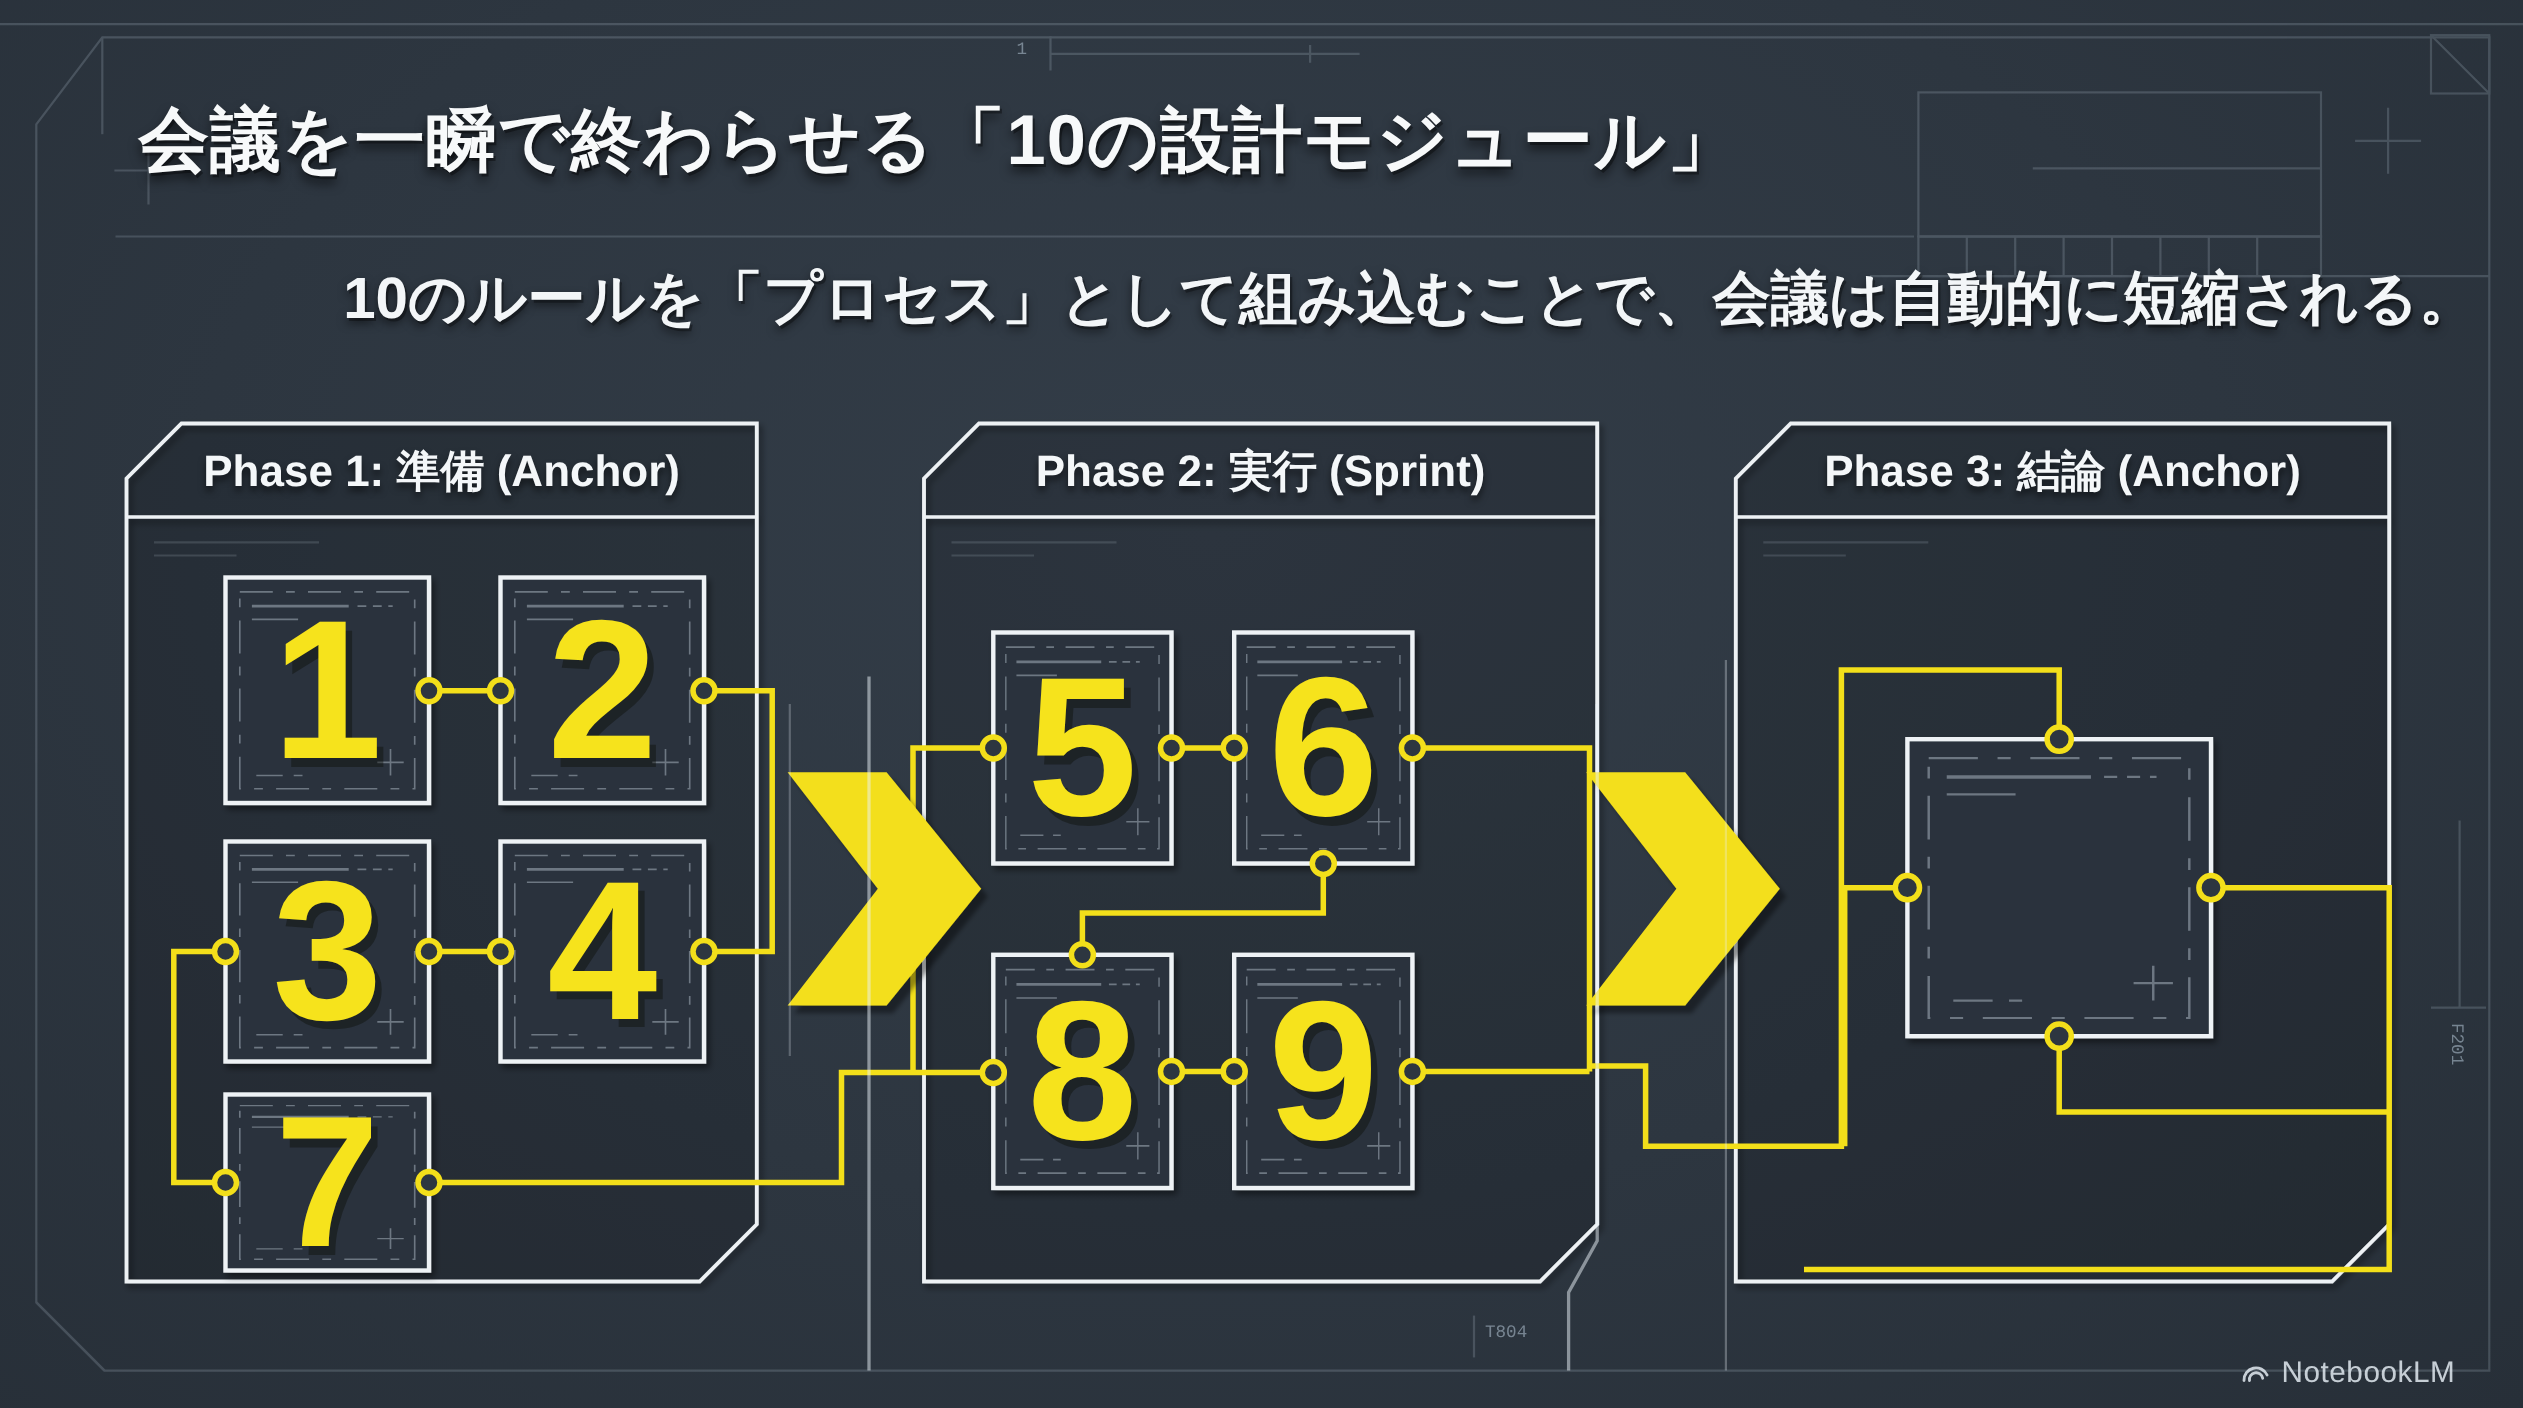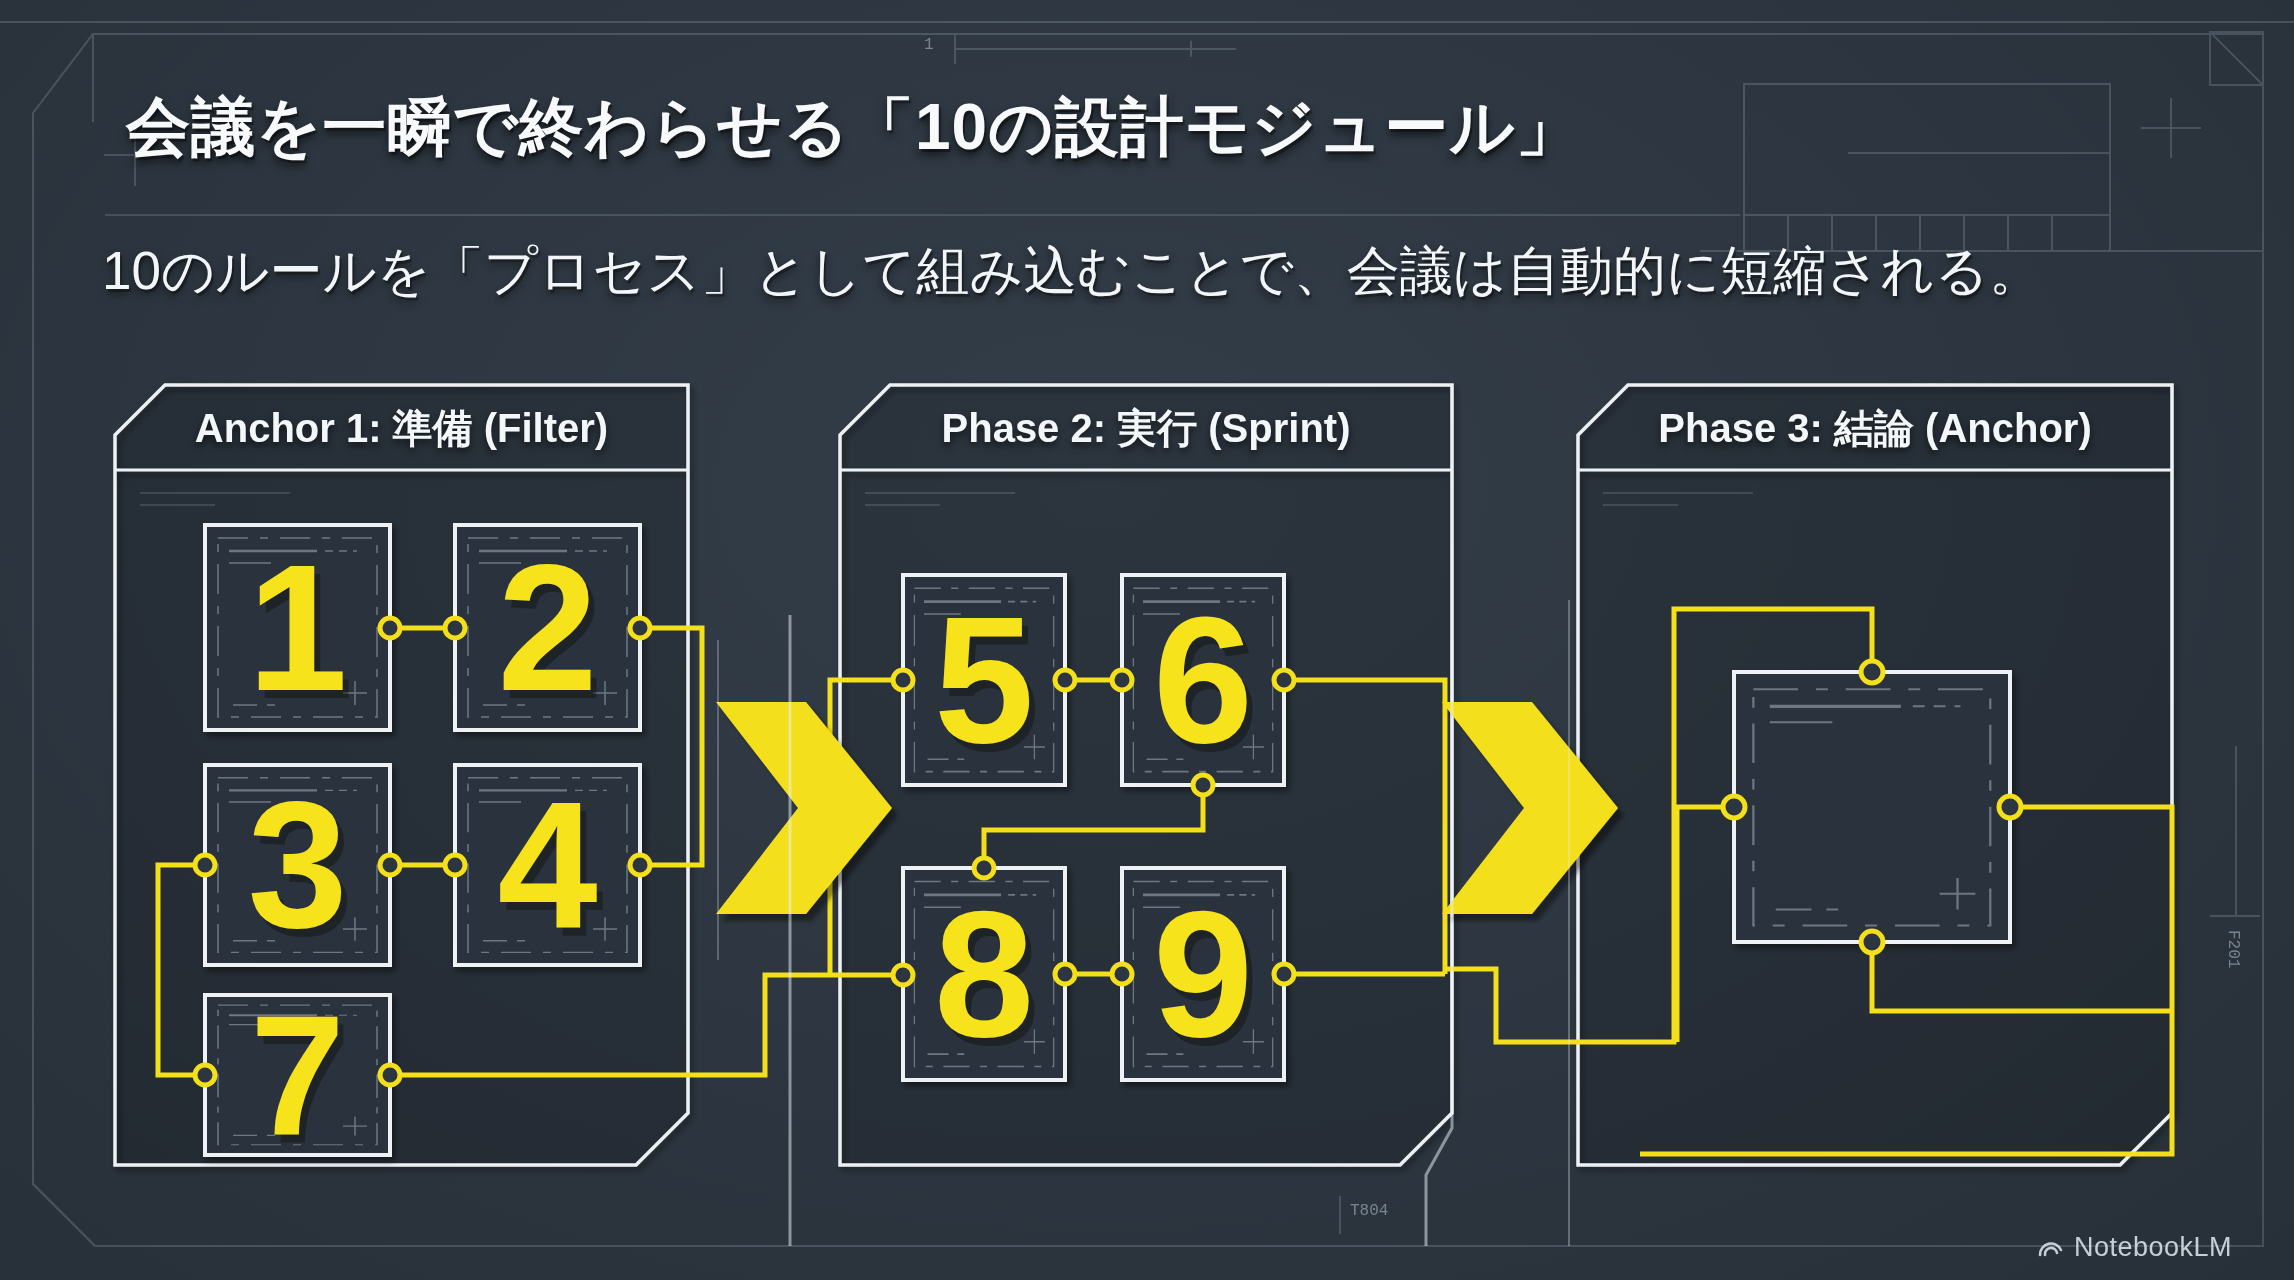--- a/index.html
+++ b/index.html
@@ -11,23 +11,24 @@
   .layer{position:absolute;left:0;top:0;}
   .abs{position:absolute;}
   .title{
     left:126px;top:84px;width:1700px;
     font-size:64px;font-weight:bold;color:#f7f9fa;letter-spacing:1px;
     text-shadow:0 6px 10px rgba(0,0,0,.6),2px 3px 0 rgba(0,0,0,.35);
     white-space:nowrap;
   }
   .subtitle{
     left:102px;top:236px;width:2150px;
-    font-size:53px;font-weight:normal;color:#f3f6f8;
+    font-size:53px;font-weight:bold;color:#f3f6f8;
     text-shadow:0 5px 9px rgba(0,0,0,.55),2px 3px 0 rgba(0,0,0,.3);
     white-space:nowrap;
+    text-align:right;
   }
   .phase-label{
     top:398px;height:60px;display:flex;align-items:center;justify-content:center;
     font-size:40px;font-weight:bold;color:#f4f7f9;
     text-shadow:0 4px 7px rgba(0,0,0,.55);white-space:nowrap;
   }
   .num{
     display:flex;align-items:center;justify-content:center;
     font-weight:bold;color:#f6e31c;line-height:.9;
     text-shadow:6px 8px 0 rgba(12,15,6,.42);
@@ -175,21 +176,21 @@
       <path d="M790,615 V1246" stroke="rgba(235,243,250,.5)" stroke-width="3"></path>
       <path d="M1452,640 V1128 L1426,1175 V1246" stroke="rgba(235,243,250,.5)" stroke-width="3"></path>
       <path d="M1569,600 V1246" stroke="rgba(235,243,250,.3)" stroke-width="2"></path>
       <path d="M718,640 V960" stroke="rgba(235,243,250,.25)" stroke-width="2"></path>
     </g>
   </svg>
 
   <div class="abs title">会議を一瞬で終わらせる「10の設計モジュール」</div>
   <div class="abs subtitle">10のルールを「プロセス」として組み込むことで、会議は自動的に短縮される。</div>
 
-  <div class="abs phase-label" style="left:115px;width:573px;">Anchor 1: 準備 (Filter)</div>
+  <div class="abs phase-label" style="left:115px;width:573px;">Phase 1: 準備 (Anchor)</div>
   <div class="abs phase-label" style="left:840px;width:612px;">Phase 2: 実行 (Sprint)</div>
   <div class="abs phase-label" style="left:1578px;width:594px;">Phase 3: 結論 (Anchor)</div>
 
   <div class="abs num" style="left:205px;top:525px;width:185px;height:205px;">1</div>
   <div class="abs num" style="left:455px;top:525px;width:185px;height:205px;">2</div>
   <div class="abs num" style="left:205px;top:765px;width:185px;height:200px;">3</div>
   <div class="abs num" style="left:455px;top:765px;width:185px;height:200px;">4</div>
   <div class="abs num num-small" style="left:205px;top:995px;width:185px;height:160px;">7</div>
   <div class="abs num" style="left:903px;top:575px;width:162px;height:210px;">5</div>
   <div class="abs num" style="left:1122px;top:575px;width:162px;height:210px;">6</div>

